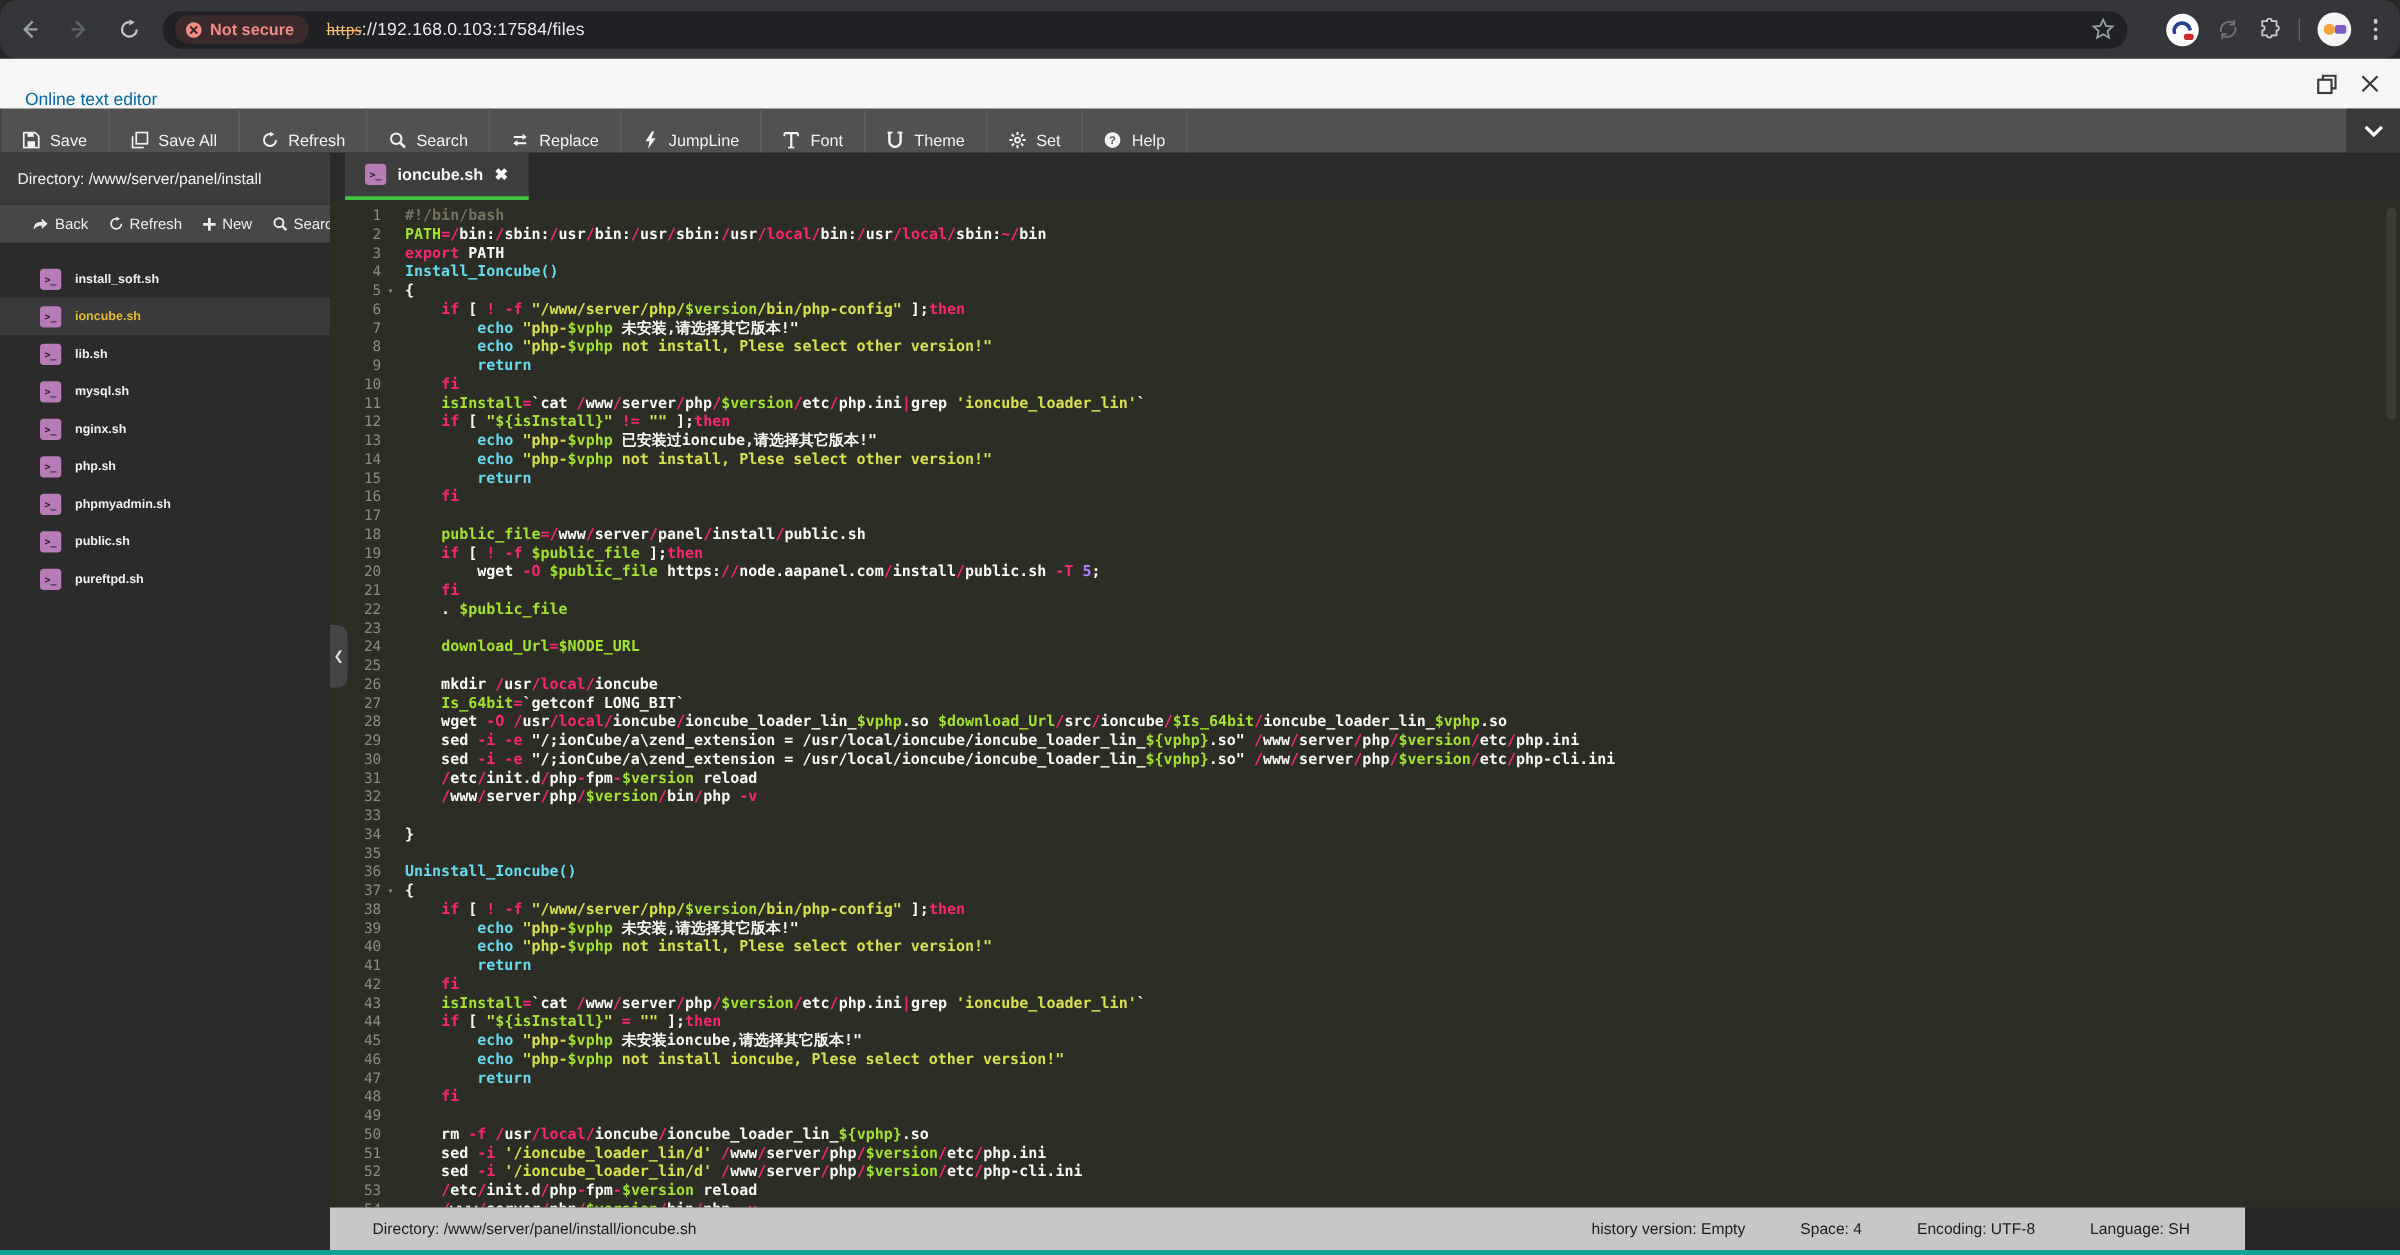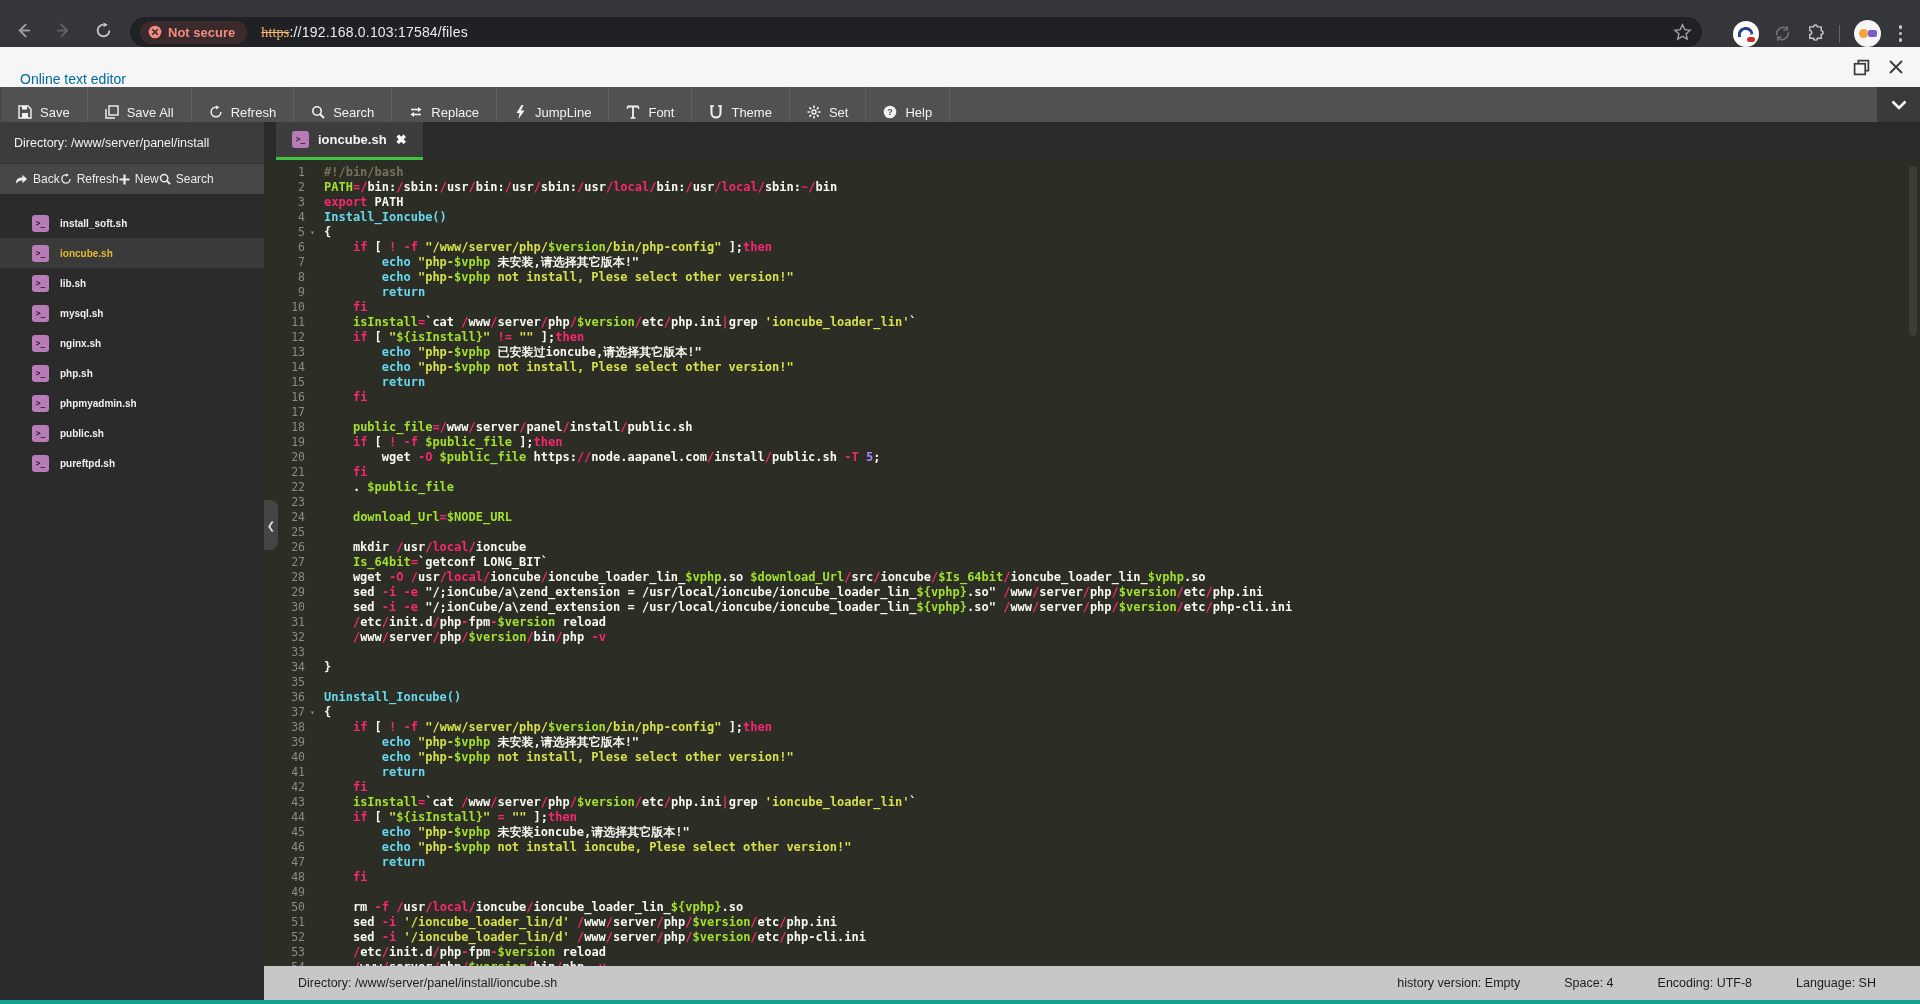--- a/index.html
+++ b/index.html
@@ -6,21 +6,21 @@
   html,body { margin:0; padding:0; }
   body {
     width:1920px; height:1004px; position:relative; overflow:hidden;
     background:#262626; font-family:"Liberation Sans", sans-serif;
     -webkit-font-smoothing:antialiased;
   }
   svg { display:block; }
 
   
   .chrome { position:absolute; left:0; top:0; width:1920px; height:47px;
-    background:#35363a; display:flex; align-items:flex-end; }
+    background:#35363a; display:flex; align-items:center;border-radius:14px; }
   .nav-ico { width:34px; height:34px; display:flex; align-items:center; justify-content:center;
     border-radius:17px; margin-left:6px; }
   .omnibox { margin-left:10px; height:30px; width:1572px; background:#202124;
     border-radius:15px; display:flex; align-items:center; padding:0 10px; }
   .sec-chip { display:flex; align-items:center; gap:6px; background:#3a2a2c;
     border-radius:13px; padding:4px 12px 4px 8px; }
   .sec-chip span { color:#f28b82; font-size:13px; font-weight:bold; }
   .url { margin-left:14px; font-size:14px; color:#e8eaed; letter-spacing:.2px; }
   .url .strike { color:#fdba74; text-decoration:line-through;font-family:Liberation Serif, serif; }
   .chrome-right { display:flex; align-items:center; margin-left:auto; gap:14px; padding-right:14px; }
@@ -49,21 +49,21 @@
   .tbtn:first-child { border-left:1px solid #444; }
   .tb-chevron { position:absolute; right:0; top:0; width:43px; height:35px;
     background:#3a3a3a; display:flex; align-items:center; justify-content:center; }
 
   
   .sidebar { position:absolute; left:0; top:122px; width:264px; height:878px;
     background:#2b2b2b; }
   .dir-head { height:42px; background:#3c3c3c; display:flex; align-items:center;
     padding-left:14px; color:#f2f2f2; font-size:12.5px; border-bottom:1px solid #333; }
   .side-actions { height:30px; background:#474747; display:flex; align-items:center;
-    padding:0 15px; }
+    padding:0 26px; gap:16px; }
   .sbtn { display:flex; align-items:center; gap:5px; color:#ececec; font-size:12px; cursor:pointer; }
   .file-list { padding-top:14px; }
   .file-item { height:30px; display:flex; align-items:center; padding-left:32px; cursor:pointer; }
   .file-item.selected { background:#3a3a3a; }
   .fico { width:17px; height:17px; border-radius:3px; background:#b77cb7; color:#242424;
     font-family:"DejaVu Sans Mono", monospace; font-size:8px; font-weight:bold;
     display:flex; align-items:center; justify-content:center; flex:none; }
   .fname { margin-left:11px; font-size:10px; font-weight:bold; color:#efefef; }
   .file-item.selected .fname { color:#e2bb30; }
 
@@ -87,21 +87,21 @@
   .tk-w { color:#f8f8f2; } .tk-k { color:#f92672; } .tk-f { color:#66d9ef; }
   .tk-s { color:#d5e04b; } .tk-v { color:#a2e22e; } .tk-c { color:#75715e; }
   .tk-n { color:#ae81ff; }
   .collapse-handle { position:absolute; left:0; top:340px; width:14px; height:50px;
     background:#454545; border-radius:0 8px 8px 0; display:flex; align-items:center;
     justify-content:center; color:#dcdcdc; font-size:10px; cursor:pointer; }
   .vscroll { position:absolute; right:3px; top:6px; width:8px; height:170px;
     background:#3c3d35; border-radius:4px; }
 
   
-  .statusbar { position:absolute; left:264px; top:966px; width:1656px; height:34px;
+  .statusbar { position:absolute; left:264px; top:966px; width:1532px; height:34px;
     background:#c7c7c7; display:flex; align-items:center; color:#1d1d1d; font-size:12.5px; }
   .statusbar .spath { padding-left:34px; }
   .status-right { margin-left:auto; display:flex; gap:44px; padding-right:44px; }
   .teal-strip { position:absolute; left:0; top:1000px; width:1920px; height:4px; background:#12a392; }
 </style>
 </head>
 <body>
 
 <div class="chrome">
   <div class="nav-ico">

